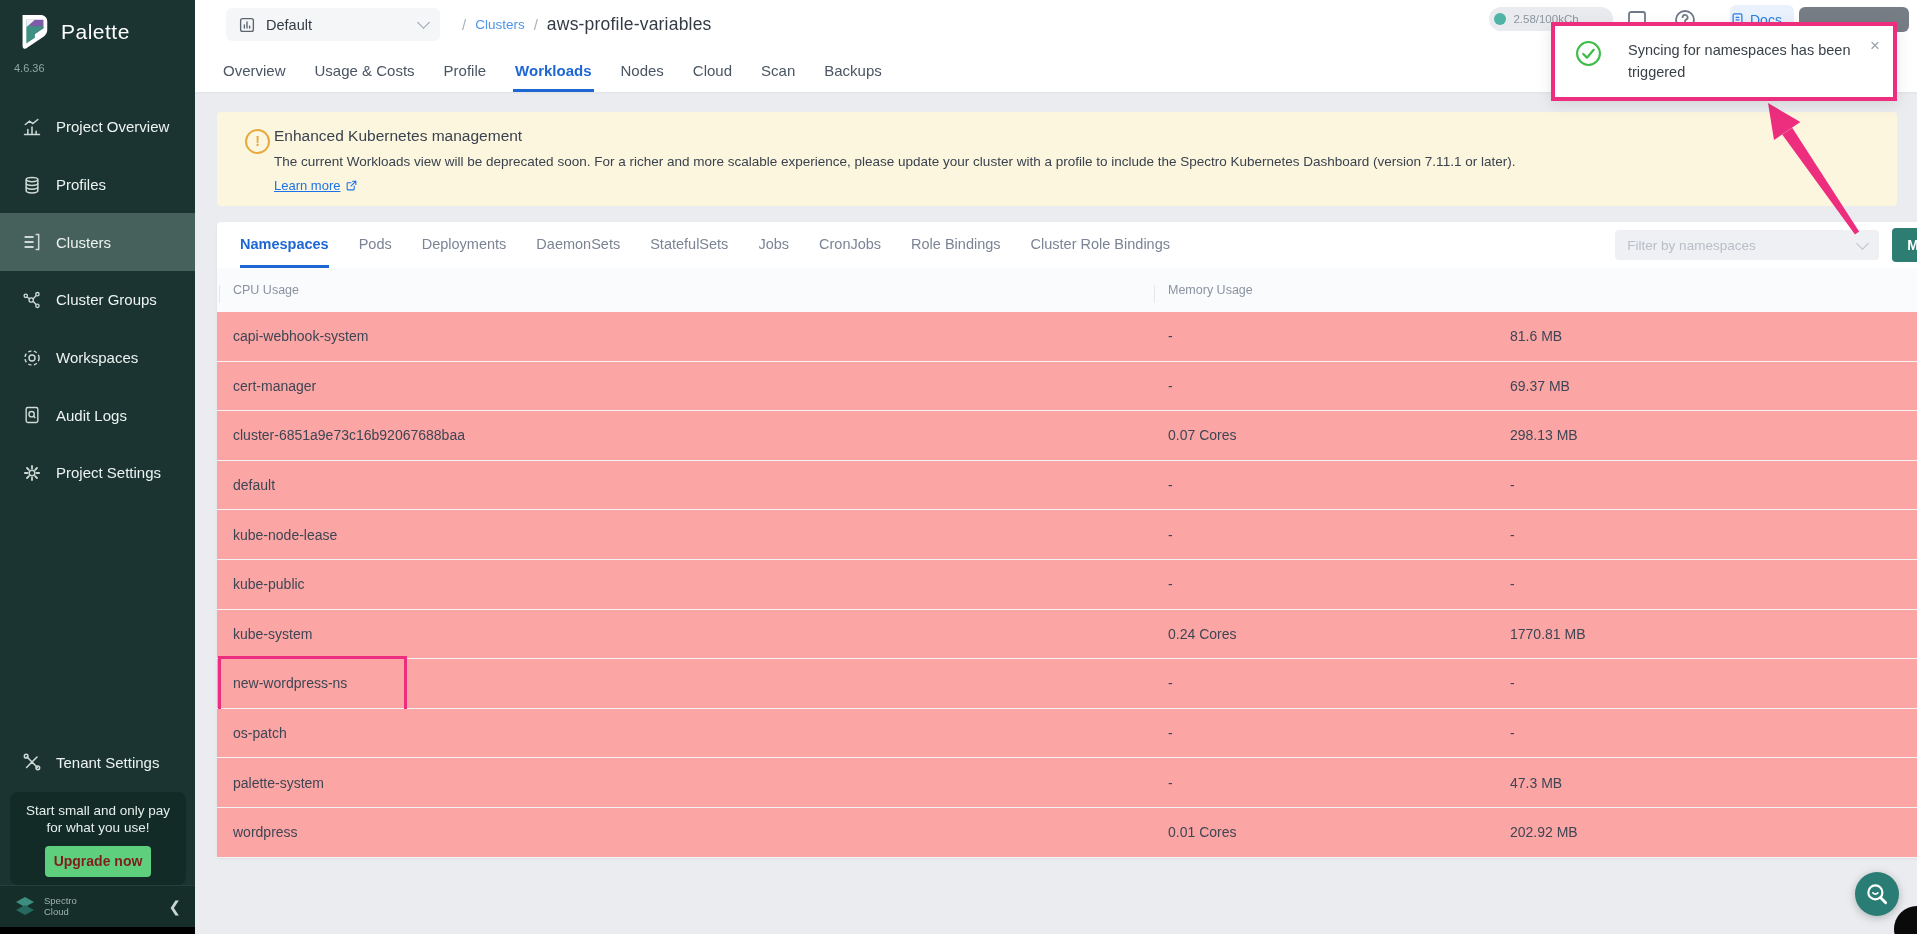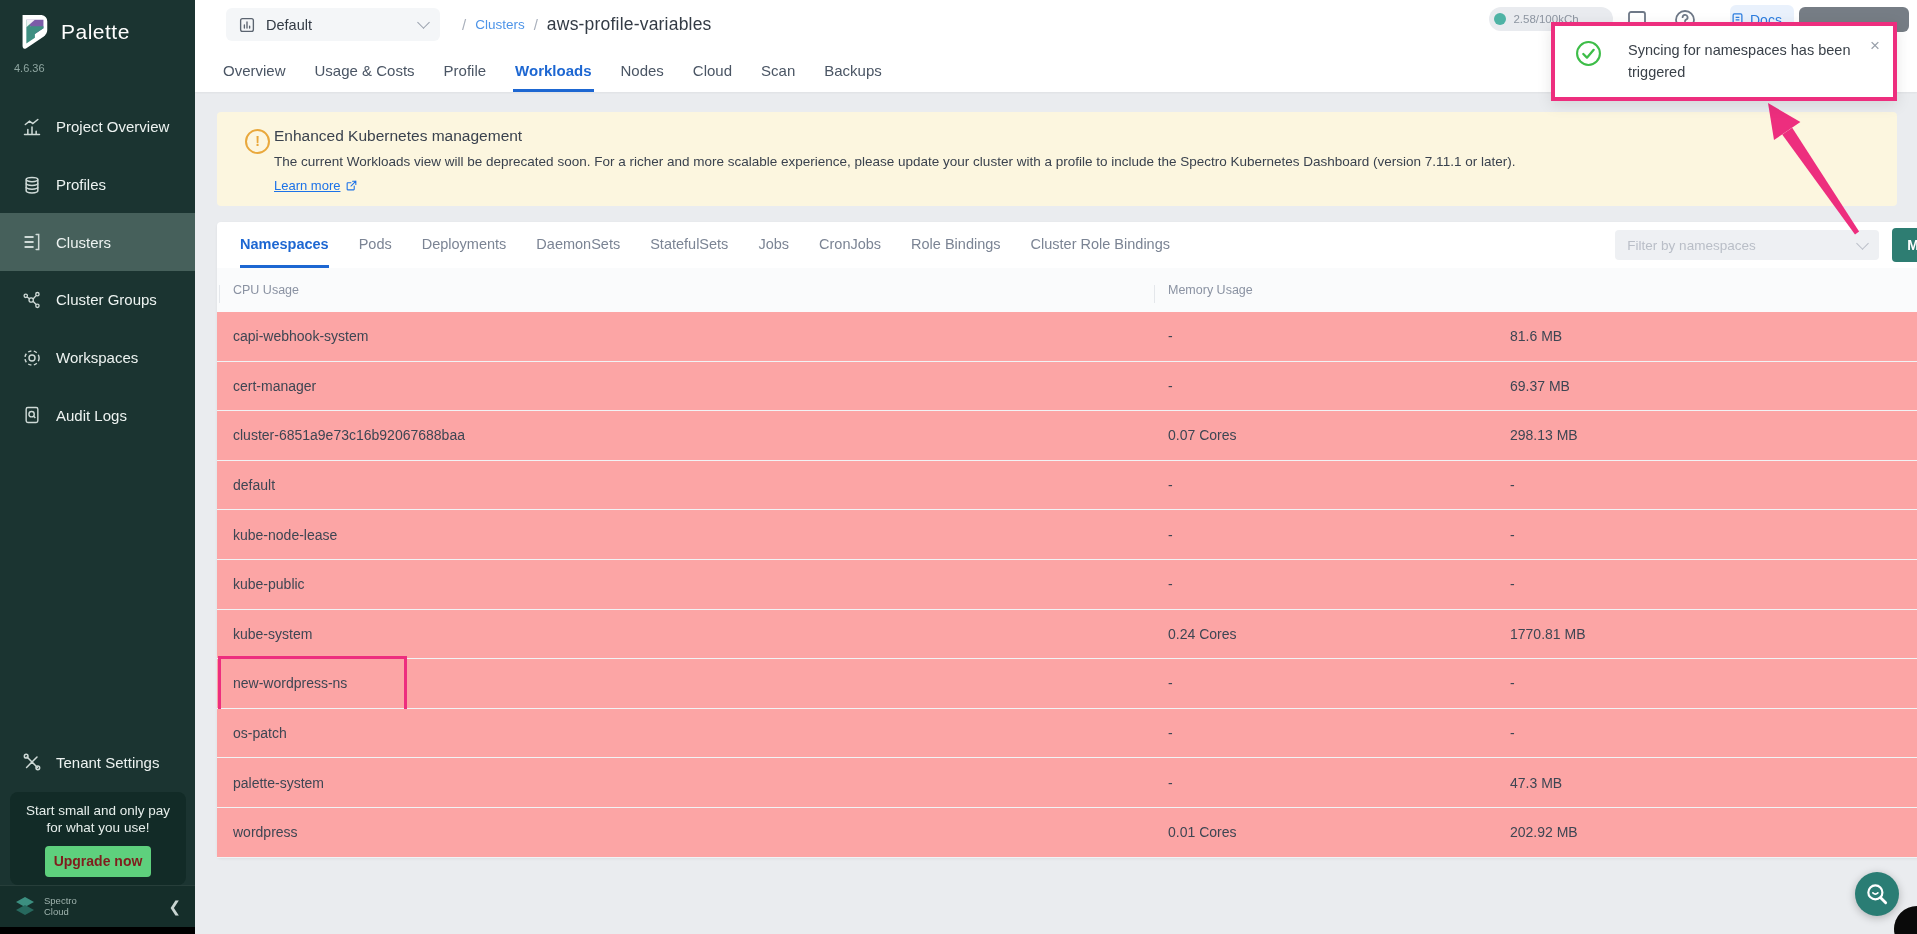--- a/index.html
+++ b/index.html
@@ -191,20 +191,30 @@
           <svg viewBox="0 0 24 24" fill="none" stroke="currentColor" stroke-width="1.7">
             <rect x="5" y="3" width="14" height="18" rx="2"></rect>
             <circle cx="11.5" cy="11" r="3.2"></circle>
             <path d="M13.8 13.3 16 15.6"></path>
           </svg>
         </span>
 
         <span>Audit Logs</span>
       </div>
 
+      <div class="nav-item">
+
+        <span class="nav-icon">
+          <svg viewBox="0 0 24 24" fill="none" stroke="currentColor" stroke-width="2.2" stroke-linecap="round">
+            <circle cx="12" cy="12" r="3.4" stroke-width="1.8"></circle>
+            <path d="M12 3.5v3M12 17.5v3M3.5 12h3M17.5 12h3M6 6l2.1 2.1M15.9 15.9 18 18M18 6l-2.1 2.1M8.1 15.9 6 18"></path>
+          </svg>
+        </span>
+        <span>Project Settings</span>
+      </div>
     </div>
 
   <div class="tenant nav-item">
     <span class="nav-icon">
       <svg viewBox="0 0 24 24" fill="none" stroke="currentColor" stroke-width="1.8" stroke-linecap="round">
           <path d="M5.5 18.5 18 6M6 6l12.5 12.5"></path>
           <circle cx="5" cy="5" r="2.2"></circle>
           <circle cx="19" cy="19" r="2.2"></circle>
         </svg>
     </span>

